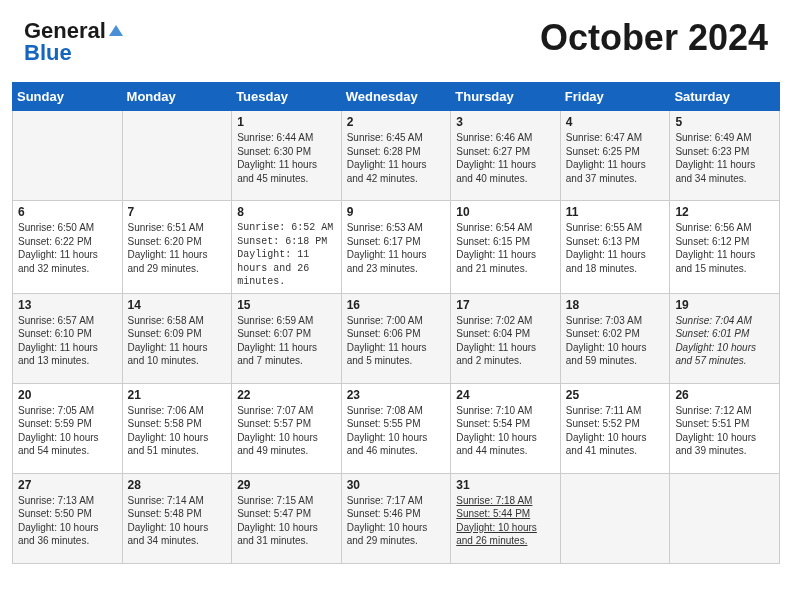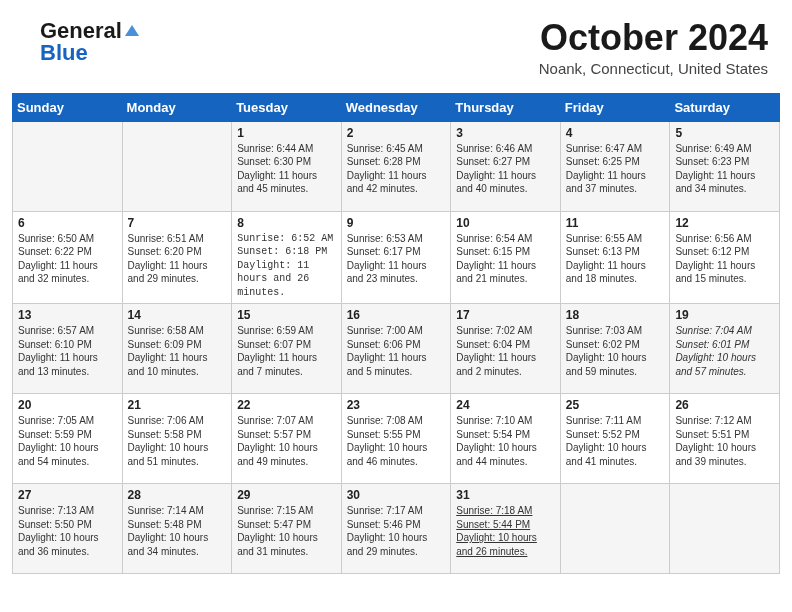--- a/index.html
+++ b/index.html
@@ -6,21 +6,21 @@
     body {
       font-family: Arial, sans-serif;
       background: #fff;
       width: 792px;
       min-height: 612px;
     }
     .header {
       display: flex;
       align-items: flex-start;
       justify-content: space-between;
-      padding: 18px 24px 8px 40px;
+      padding: 18px 24px 8px 24px;
     }
     .logo {
       display: flex;
       flex-direction: column;
       align-items: flex-start;
     }
     .title-block {
       text-align: right;
     }
     .month-title {
@@ -87,21 +87,20 @@
 <div class="header">
   <div class="logo">
     <div style="display:flex; align-items:center; gap:2px;">
       <span style="font-size:22px; font-weight:bold; color:#1a1a1a;">General</span>
       <span style="display:inline-block; width:0; height:0; border-left:7px solid transparent; border-right:7px solid transparent; border-bottom:11px solid #4a90d9; margin-left:1px; margin-bottom:2px;"></span>
     </div>
     <span style="font-size:22px; font-weight:bold; color:#1565c0; margin-top:-4px;">Blue</span>
   </div>
   <div class="title-block">
     <div class="month-title">October 2024</div>
-    <div class="location">Noank, Connecticut, United States</div>
   </div>
 </div>
 
 <div class="calendar-wrapper">
   <table>
     <thead>
       <tr>
       <th>Sunday</th>
           <th>Monday</th>
           <th>Tuesday</th>

